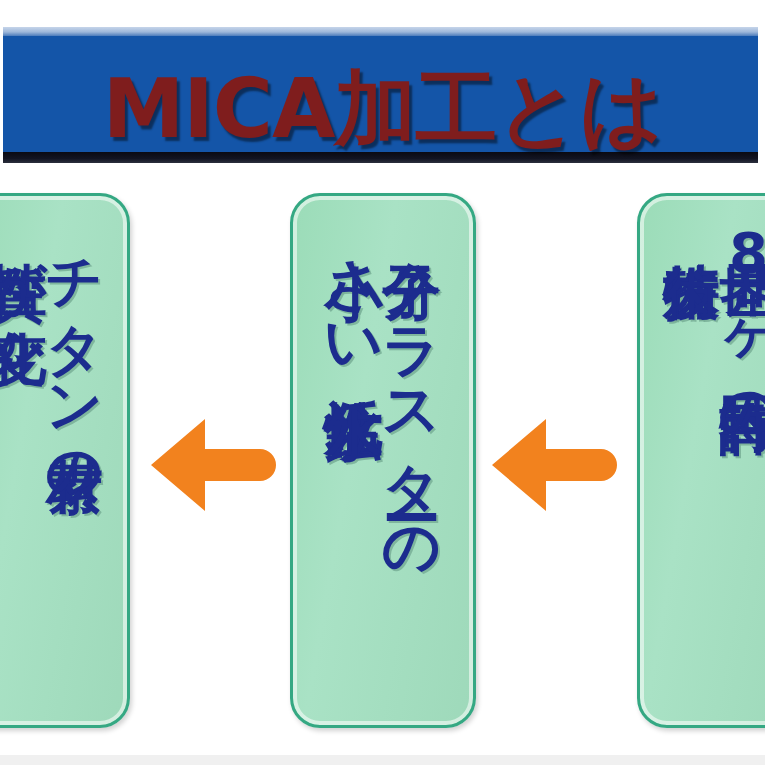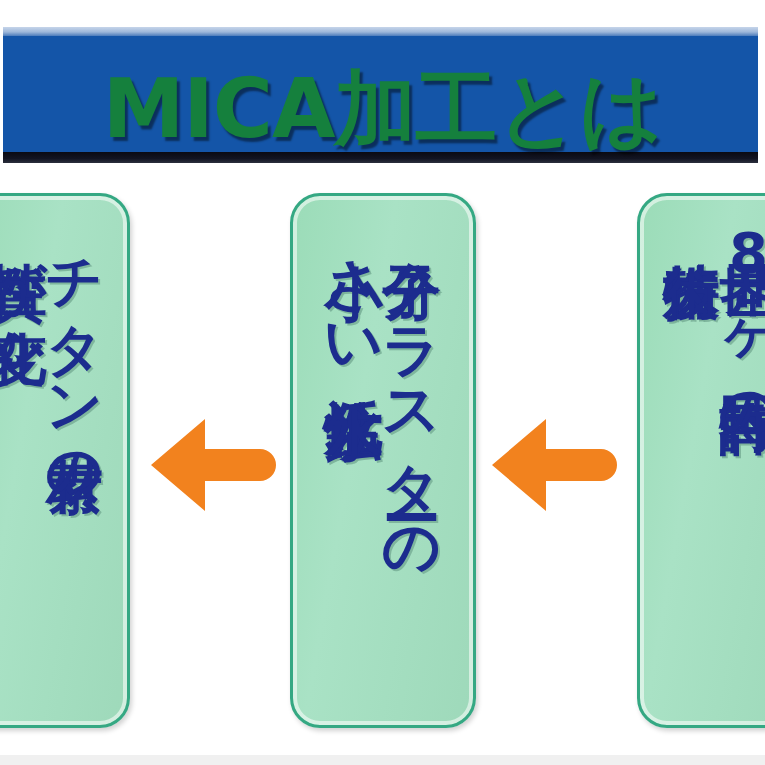--- a/index.html
+++ b/index.html
@@ -44,21 +44,21 @@
   }
   .header-title {
     position: absolute;
     left: 0;
     top: 36px;
     width: 765px;
     height: 148px;
     display: flex;
     align-items: center;
     justify-content: center;
-    color: #15803d;
+    color: #7f1d1d;
     font-size: 82px;
     font-weight: 900;
     letter-spacing: -1px;
     white-space: nowrap;
     text-shadow: 3px 4px 2px rgba(0,0,0,0.45);
     font-family: "DejaVu Sans", "Liberation Sans", sans-serif;
   }
 
   
   .flow-box {

